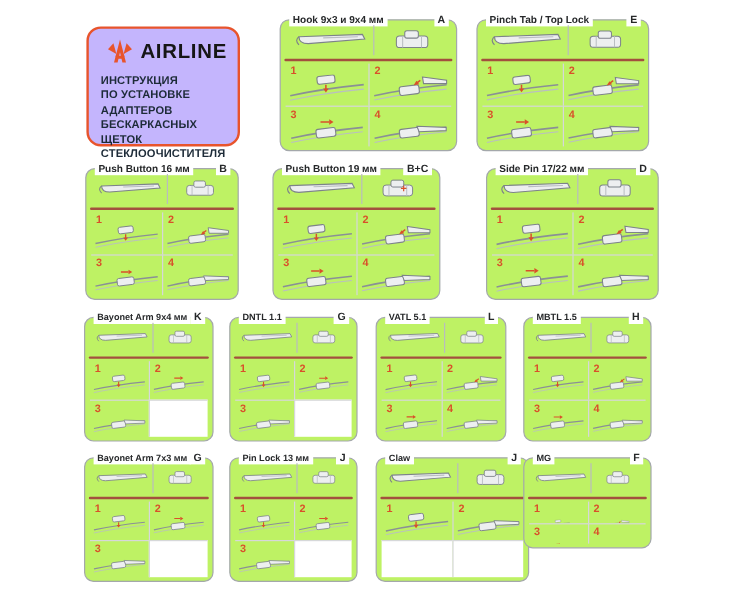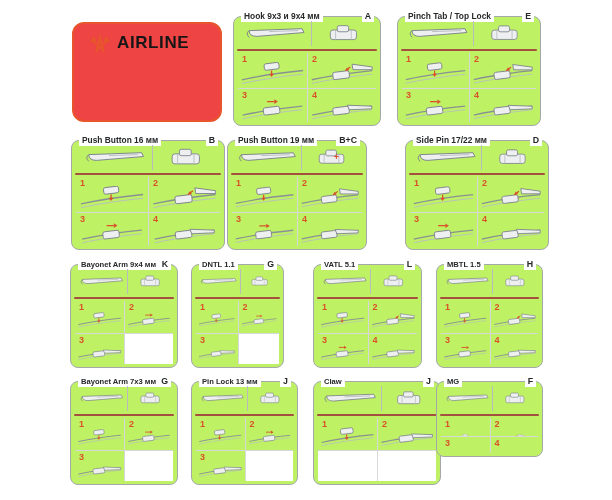--- a/index.html
+++ b/index.html
@@ -4,23 +4,23 @@
 <style>
   html,body{margin:0;padding:0;}
   body{
     width:612px;height:500px;background:#ffffff;position:relative;
     font-family:"Liberation Sans", sans-serif;overflow:hidden;
   }
   .canvas{position:absolute;inset:0;}
 
   
   .logo-box{
-    position:absolute;left:72px;top:22px;width:150px;height:100px;
+    position:absolute;left:72px;top:22px;width:128px;height:100px;
     border:2px solid #e8542c;border-radius:12px;box-sizing:border-box;
-    padding:7px 9px 4px 10px;background:#ef4444;
+    padding:7px 9px 4px 10px;background:#c4b5fd;
   }
   .brand-row{display:flex;align-items:center;gap:5px;margin:1px 0 7px 4px;}
   .brand-logo{width:24px;height:22px;flex:0 0 auto;}
   .brand-name{font-weight:bold;font-size:17px;letter-spacing:.6px;color:#161616;}
   .instr-lines{font-size:9.3px;font-weight:bold;color:#1d2b38;line-height:1.32;letter-spacing:.1px;}
 
   
   .panel{
     position:absolute;border:1.4px solid #a4a8ab;border-radius:8px;
     box-sizing:border-box;background:#bef264;
@@ -51,25 +51,25 @@
   .step-cell.empty{background:#fff;}
   .step-num{
     position:absolute;top:1px;left:4px;font-size:9px;font-weight:bold;color:#d9502a;line-height:10px;
   }
   .step-art{position:absolute;left:2px;right:2px;top:9px;bottom:1px;}
   .step-art svg,.intro-cell svg{width:100%;height:100%;}
 
   
   .p-hook      {left:233px;top:16px; width:148px;height:110px;}
   .p-pinchtab  {left:397px;top:16px; width:144px;height:110px;}
-  .p-push16    {left:71px; top:140px;width:154px;height:110px;}
+  .p-push16    {left:71px; top:140px;width:128px;height:110px;}
   .p-push19    {left:227px;top:140px;width:140px;height:110px;}
   .p-sidepin   {left:405px;top:140px;width:144px;height:110px;}
   .p-bayonet94 {left:70px; top:264px;width:108px;height:104px;text-align:right;}
-  .p-dntl      {left:191px;top:264px;width:93px;height:104px;}
+  .p-dntl      {left:191px;top:264px;width:107px;height:104px;}
   .p-vatl      {left:313px;top:264px;width:109px;height:104px;}
   .p-mbtl      {left:436px;top:264px;width:107px;height:104px;}
   .p-bayonet73 {left:70px; top:381px;width:108px;height:104px;}
   .p-pinlock   {left:191px;top:381px;width:107px;height:104px;}
   .p-claw      {left:313px;top:381px;width:128px;height:104px;}
   .p-mg        {left:436px;top:381px;width:107px;height:76px;}
 </style>
 </head>
 <body>
 
@@ -78,20 +78,26 @@
   <div class="logo-box">
     <div class="brand-row">
       <svg class="brand-logo" viewBox="0 0 24 22" aria-hidden="true">
         <path d="M2 9 L9 13 L6.5 4 Z" fill="#e8542c"></path>
         <path d="M22 9 L15 13 L17.5 4 Z" fill="#e8542c"></path>
         <path d="M12 1 L7 20 L10 20 L12 11.5 L14 20 L17 20 Z" fill="#e8542c"></path>
         <path d="M8.2 14.5 L15.8 14.5 L15 17 L9 17 Z" fill="#e8542c"></path>
       </svg>
       <span class="brand-name">AIRLINE</span>
     </div>
+    <div class="instr-lines">
+      <div>ИНСТРУКЦИЯ</div>
+      <div>ПО УСТАНОВКЕ АДАПТЕРОВ</div>
+      <div>БЕСКАРКАСНЫХ ЩЕТОК</div>
+      <div>СТЕКЛООЧИСТИТЕЛЯ</div>
+    </div>
   </div>
 
   <div id="panels">
       <div class="panel p-hook">
         <span class="panel-title">Hook 9x3 и 9x4 мм</span>
         <span class="panel-letter">A</span>
         <div class="intro">
           <div class="intro-cell">
             <svg viewBox="0 0 72 26" preserveAspectRatio="xMidYMid meet">
      <path d="M9 10 L64 8 L66 12 L17 16 Q9 16 9 10 Z" fill="#edeff0" stroke="#7d838a" stroke-width="1"></path>

